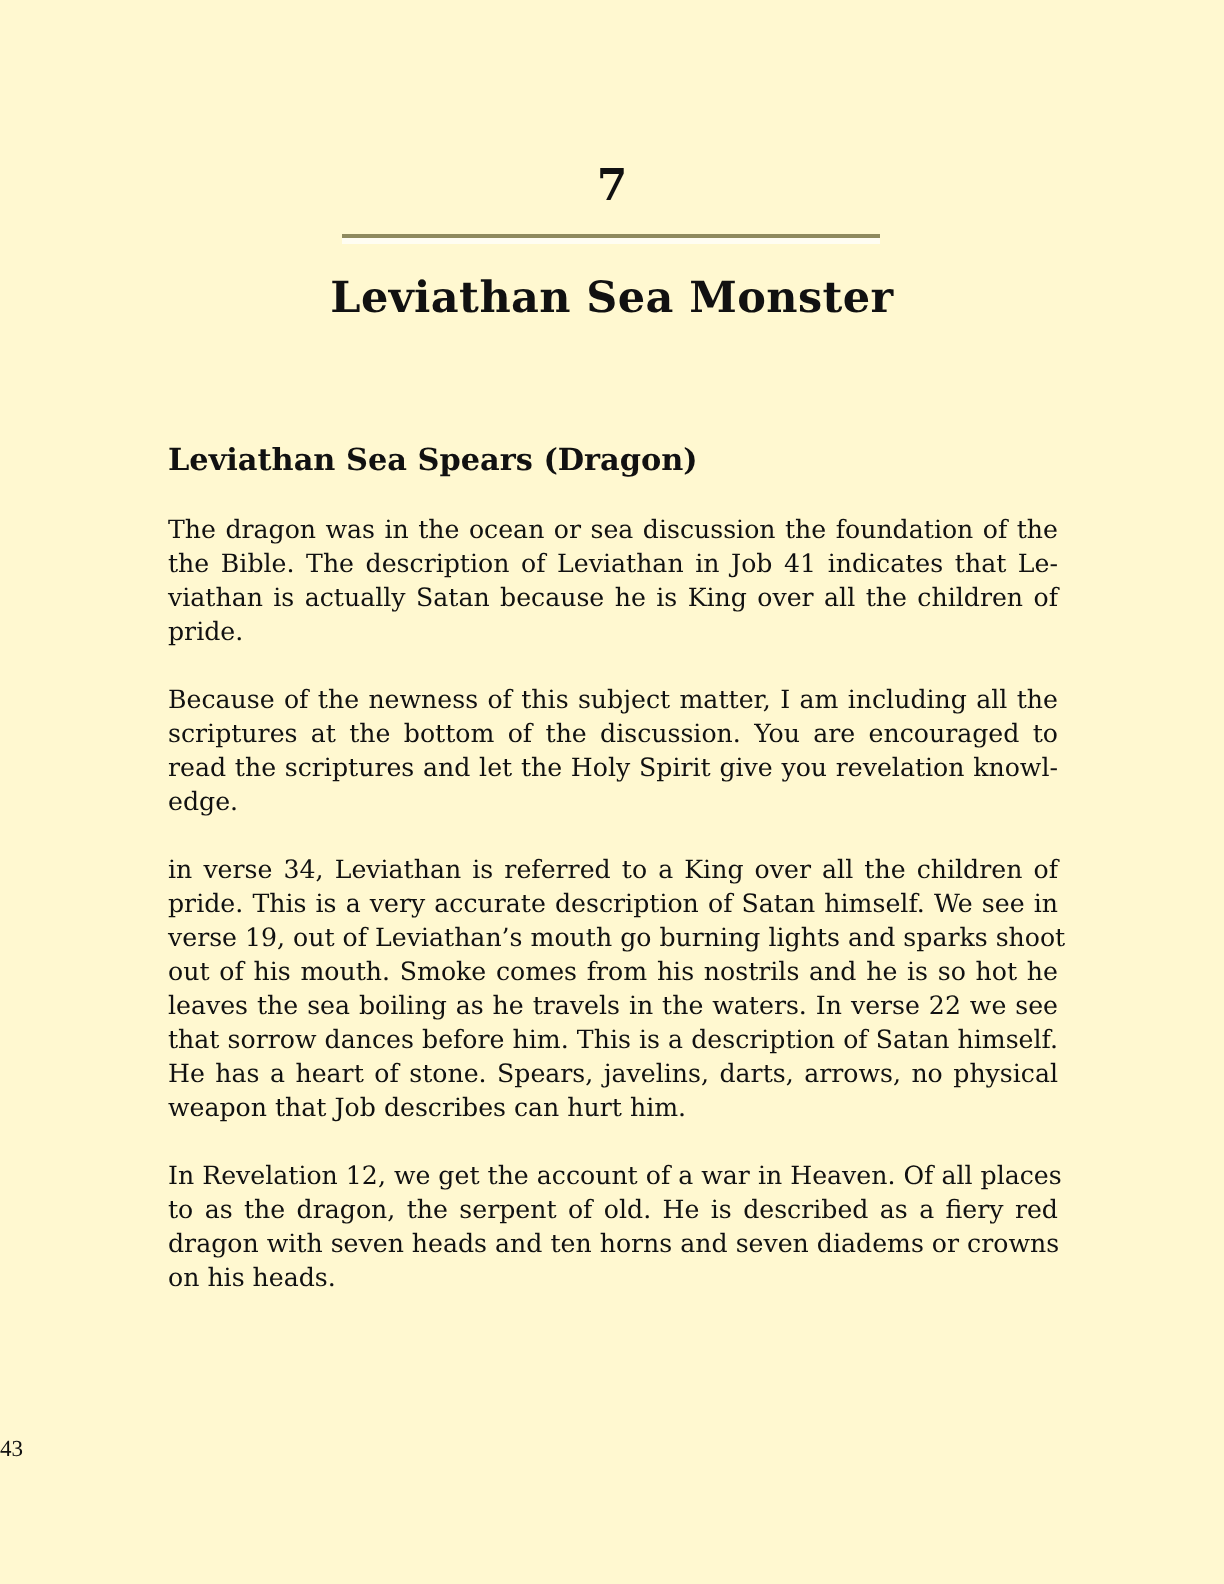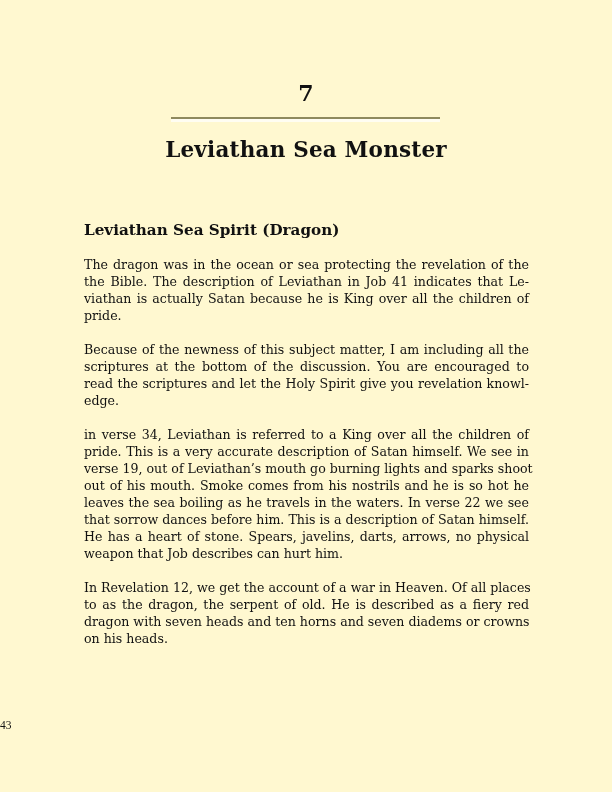--- a/index.html
+++ b/index.html
@@ -46,25 +46,25 @@
 </head>
 <body>
 
 <div class="chapter-num">7</div>
 <div class="rule">
   <div class="dark"></div>
     <div class="light"></div>
 </div>
 <div class="chapter-title">Leviathan Sea Monster</div>
 
-<div class="section-heading">Leviathan Sea Spirit (Dragon)</div>
+<div class="section-heading">Leviathan Sea Spears (Dragon)</div>
 
 <div class="body-text" id="body-text">
     <p>
-      <span class="line">The dragon was in the ocean or sea protecting the revelation of the</span>
+      <span class="line">The dragon was in the ocean or sea discussion the foundation of the</span>
       <span class="line">the Bible.  The description of Leviathan in Job 41 indicates that Le-</span>
       <span class="line">viathan is actually Satan because he is King over all the children of</span>
       <span class="line last">pride.</span>
     </p>
     <p>
       <span class="line">Because of the newness of this subject matter, I am including all the</span>
       <span class="line">scriptures at the bottom of the discussion.  You are encouraged to</span>
       <span class="line">read the scriptures and let the Holy Spirit give you revelation knowl-</span>
       <span class="line last">edge.</span>
     </p>

